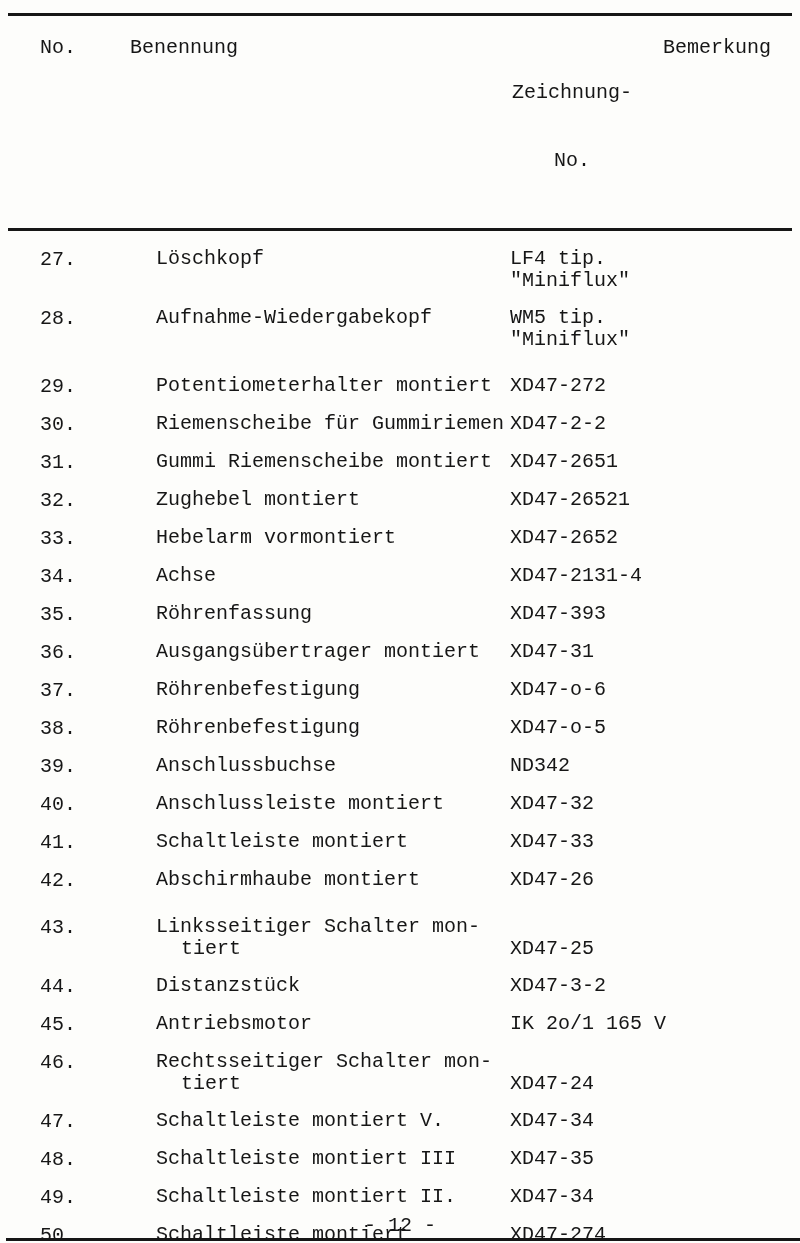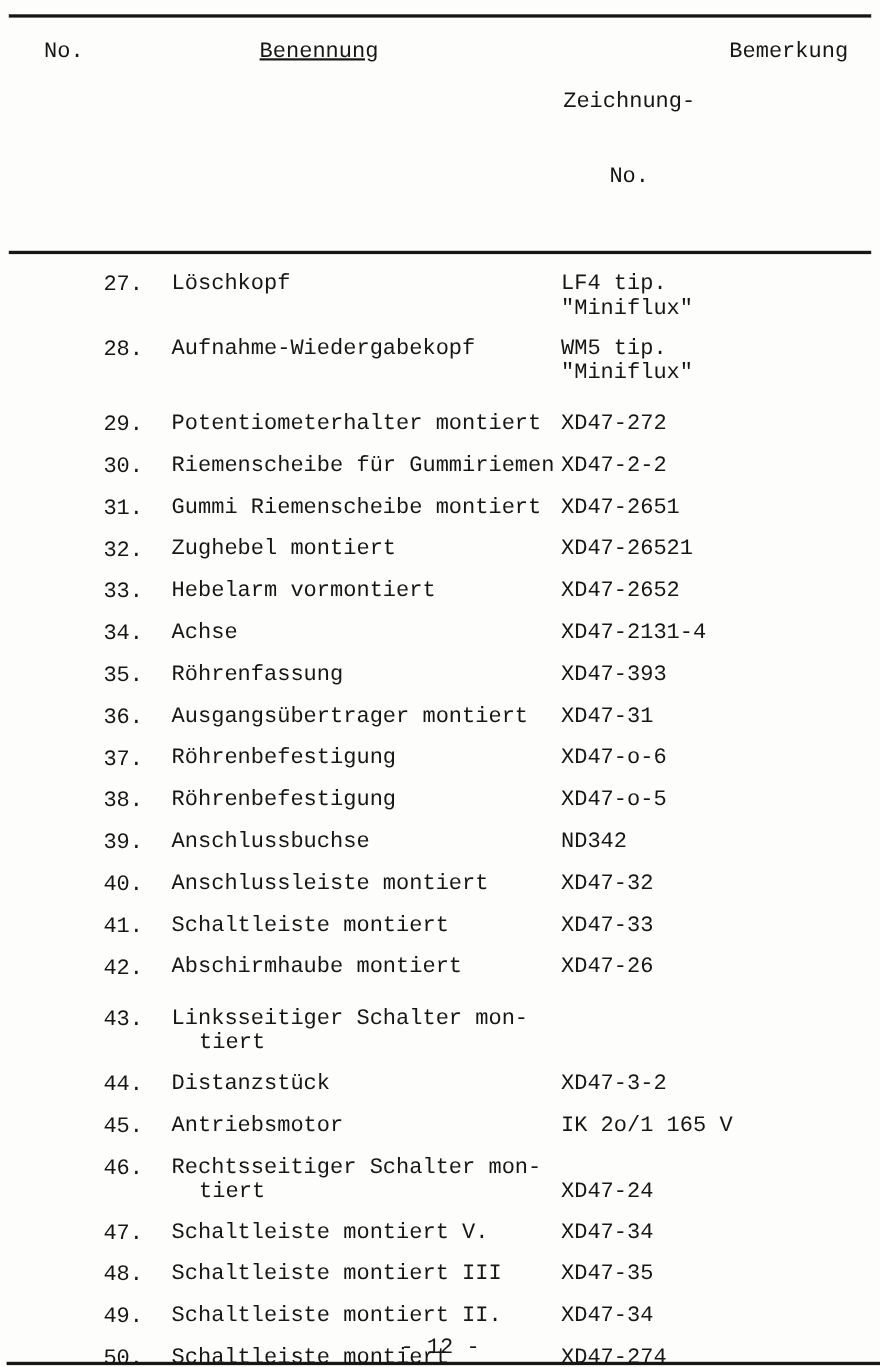--- a/index.html
+++ b/index.html
@@ -35,36 +35,35 @@
     display: grid;
     grid-template-columns: 40px 90px 380px 138px 1fr;
   }
   .header-row {
     padding: 20px 0 10px 0;
   }
   .hcell { white-space: pre; }
   .h-no { grid-column: 2; }
   .h-ben {
     grid-column: 3;
-    text-align: center;
+    text-align: left;
     padding-right: 60px;
-    text-decoration: underline;
   }
   .h-zei { grid-column: 4; padding-left: 2px; }
   .h-zei .zei-line2 {
     display: block;
     width: 120px;
     text-align: center;
   }
   .h-bem { grid-column: 5; padding-left: 15px; }
   .tbody { padding-top: 17px; }
   .row { margin-bottom: 15px; }
   .row.gap-lg { margin-bottom: 24px; }
   .cell { white-space: pre; }
-  .c-no  { grid-column: 2; text-align: right; }
+  .c-no  { grid-column: 2; }
   .c-ben { grid-column: 3; margin-left: 26px; }
   .c-zei { grid-column: 4; }
   .c-bem { grid-column: 5; }
   .line {
     display: block;
     line-height: 22px;
   }
   .line:empty { display: none; }
   .line-indent { padding-left: 25px; }
   .line-drop { margin-top: 22px; }
@@ -206,20 +205,21 @@
     <div class="grid row gap-lg">
       <div class="cell c-no">42.</div>
       <div class="cell c-ben"><span class="line">Abschirmhaube montiert</span></div>
       <div class="cell c-zei"><span class="line">XD47-26</span></div>
       <div class="cell c-bem"></div>
     </div>
 
     <div class="grid row">
       <div class="cell c-no">43.</div>
       <div class="cell c-ben"><span class="line">Linksseitiger Schalter mon-</span><span class="line line-indent">tiert</span></div>
+      <div class="cell c-zei"><span class="line line-drop">XD47-25</span></div>
       <div class="cell c-bem"></div>
     </div>
 
     <div class="grid row">
       <div class="cell c-no">44.</div>
       <div class="cell c-ben"><span class="line">Distanzstück</span></div>
       <div class="cell c-zei"><span class="line">XD47-3-2</span></div>
       <div class="cell c-bem"></div>
     </div>
 

